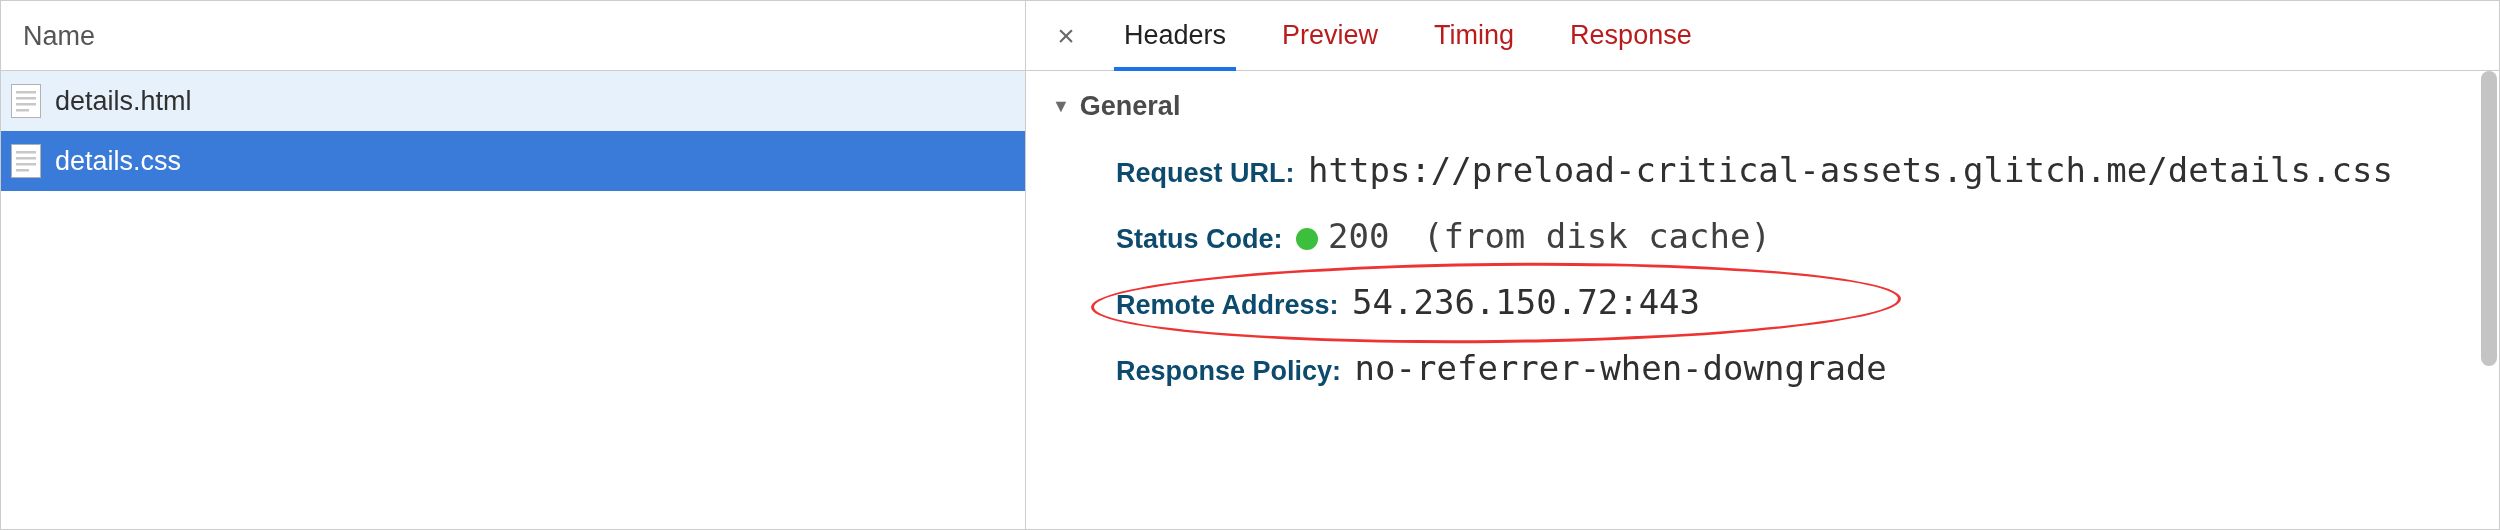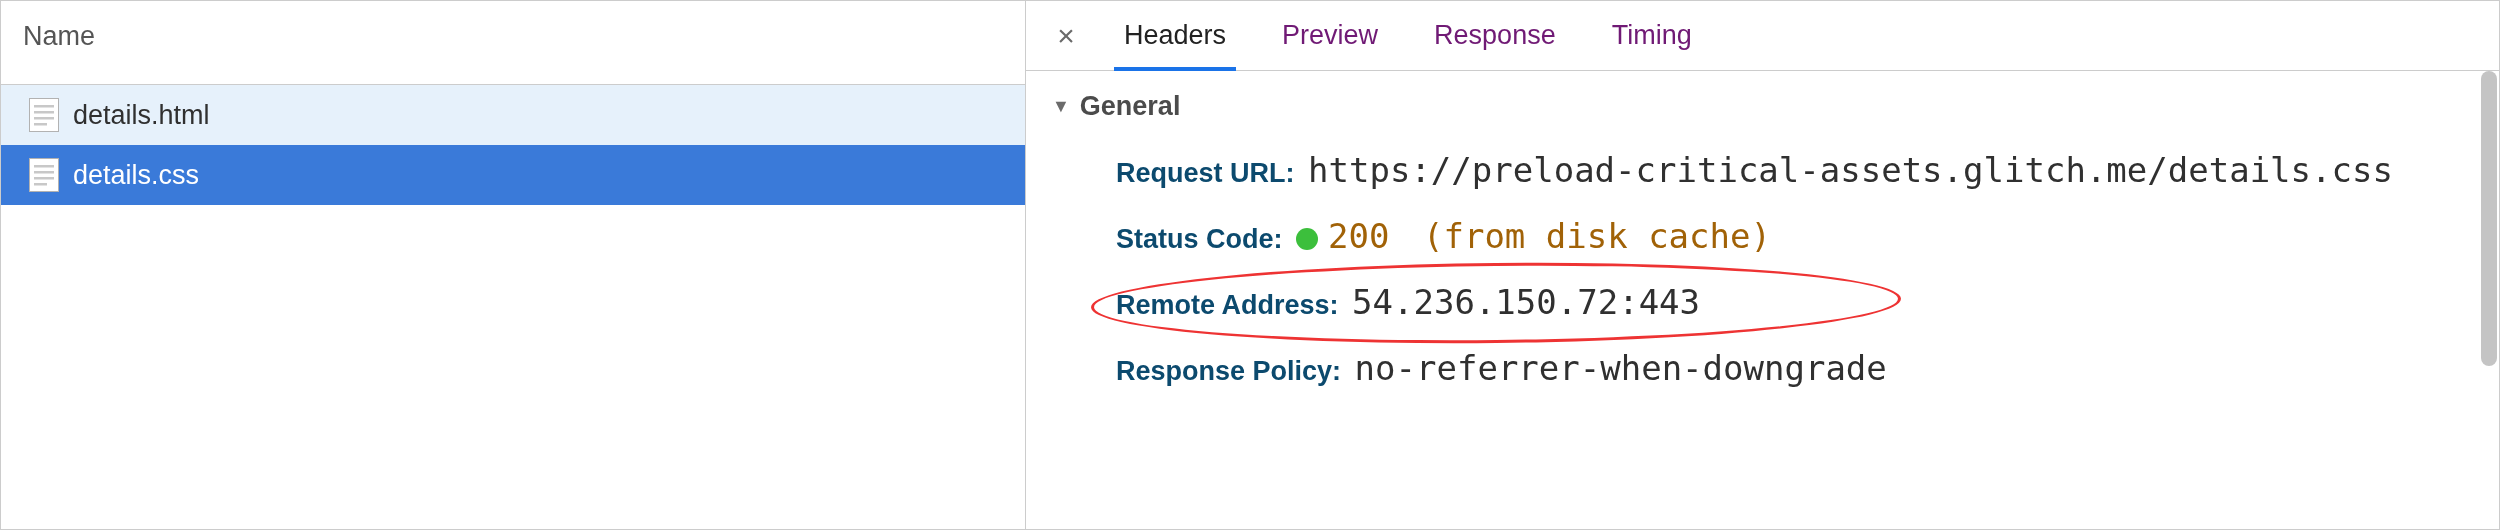--- a/index.html
+++ b/index.html
@@ -22,35 +22,35 @@
   }
   
   .left {
     width: 1025px;
     height: 100%;
     border-right: 1px solid #ccc;
     display: flex;
     flex-direction: column;
   }
   .left-header {
-    height: 84px;
+    height: 70px;
     line-height: 70px;
     padding: 0 22px;
     border-bottom: 1px solid #ccc;
     color: #555;
   }
   .file-list {
     flex: 1;
     overflow: auto;
   }
   .file-row {
     display: flex;
     align-items: center;
     height: 60px;
-    padding: 0 28px;
+    padding: 0 10px;
     gap: 14px;
     cursor: pointer;
   }
   .file-row:nth-child(1) { background: #e6f1fb; }
   .file-row.selected { background: #3a7ad9; color: #fff; }
   .file-icon {
     width: 30px;
     height: 34px;
     display: inline-flex;
     align-items: center;
@@ -78,21 +78,21 @@
     font-size: 30px;
     color: #6a6a6a;
     cursor: pointer;
     user-select: none;
   }
   .tab {
     padding: 0 28px;
     height: 100%;
     display: flex;
     align-items: center;
-    color: #701a75;
+    color: #b91c1c;
     cursor: pointer;
     position: relative;
   }
   .tab.active {
     color: #222;
     justify-content: center;
   }
   .tab.active::after {
     content: "";
     position: absolute;
@@ -131,21 +131,21 @@
     font-weight: 700;
     color: #0c4a6e;
     margin-right: 6px;
   }
   .mono {
     font-family: Menlo, Consolas, monospace;
     font-size: 34px;
     color: #303030;
   }
   .faded {
-    color: #a16207;
+    color: #404040;
   }
   .status-dot {
     display: inline-block;
     width: 22px;
     height: 22px;
     border-radius: 50%;
     background: #3cbf3c;
     vertical-align: -2px;
     margin-right: 10px;
   }
@@ -223,24 +223,24 @@
       <div class="close-btn">
         <span>×</span>
       </div>
       <div class="tab active">
         <span>Headers</span>
       </div>
       <div class="tab">
         <span>Preview</span>
       </div>
       <div class="tab">
+        <span>Timing</span>
+      </div>
+      <div class="tab">
         <span>Response</span>
-      </div>
-      <div class="tab">
-        <span>Timing</span>
       </div>
     </div>
 
     <div class="detail-body">
 
       <div class="section-header">
         <span class="twisty">▼</span>
         <span>General</span>
       </div>
 

